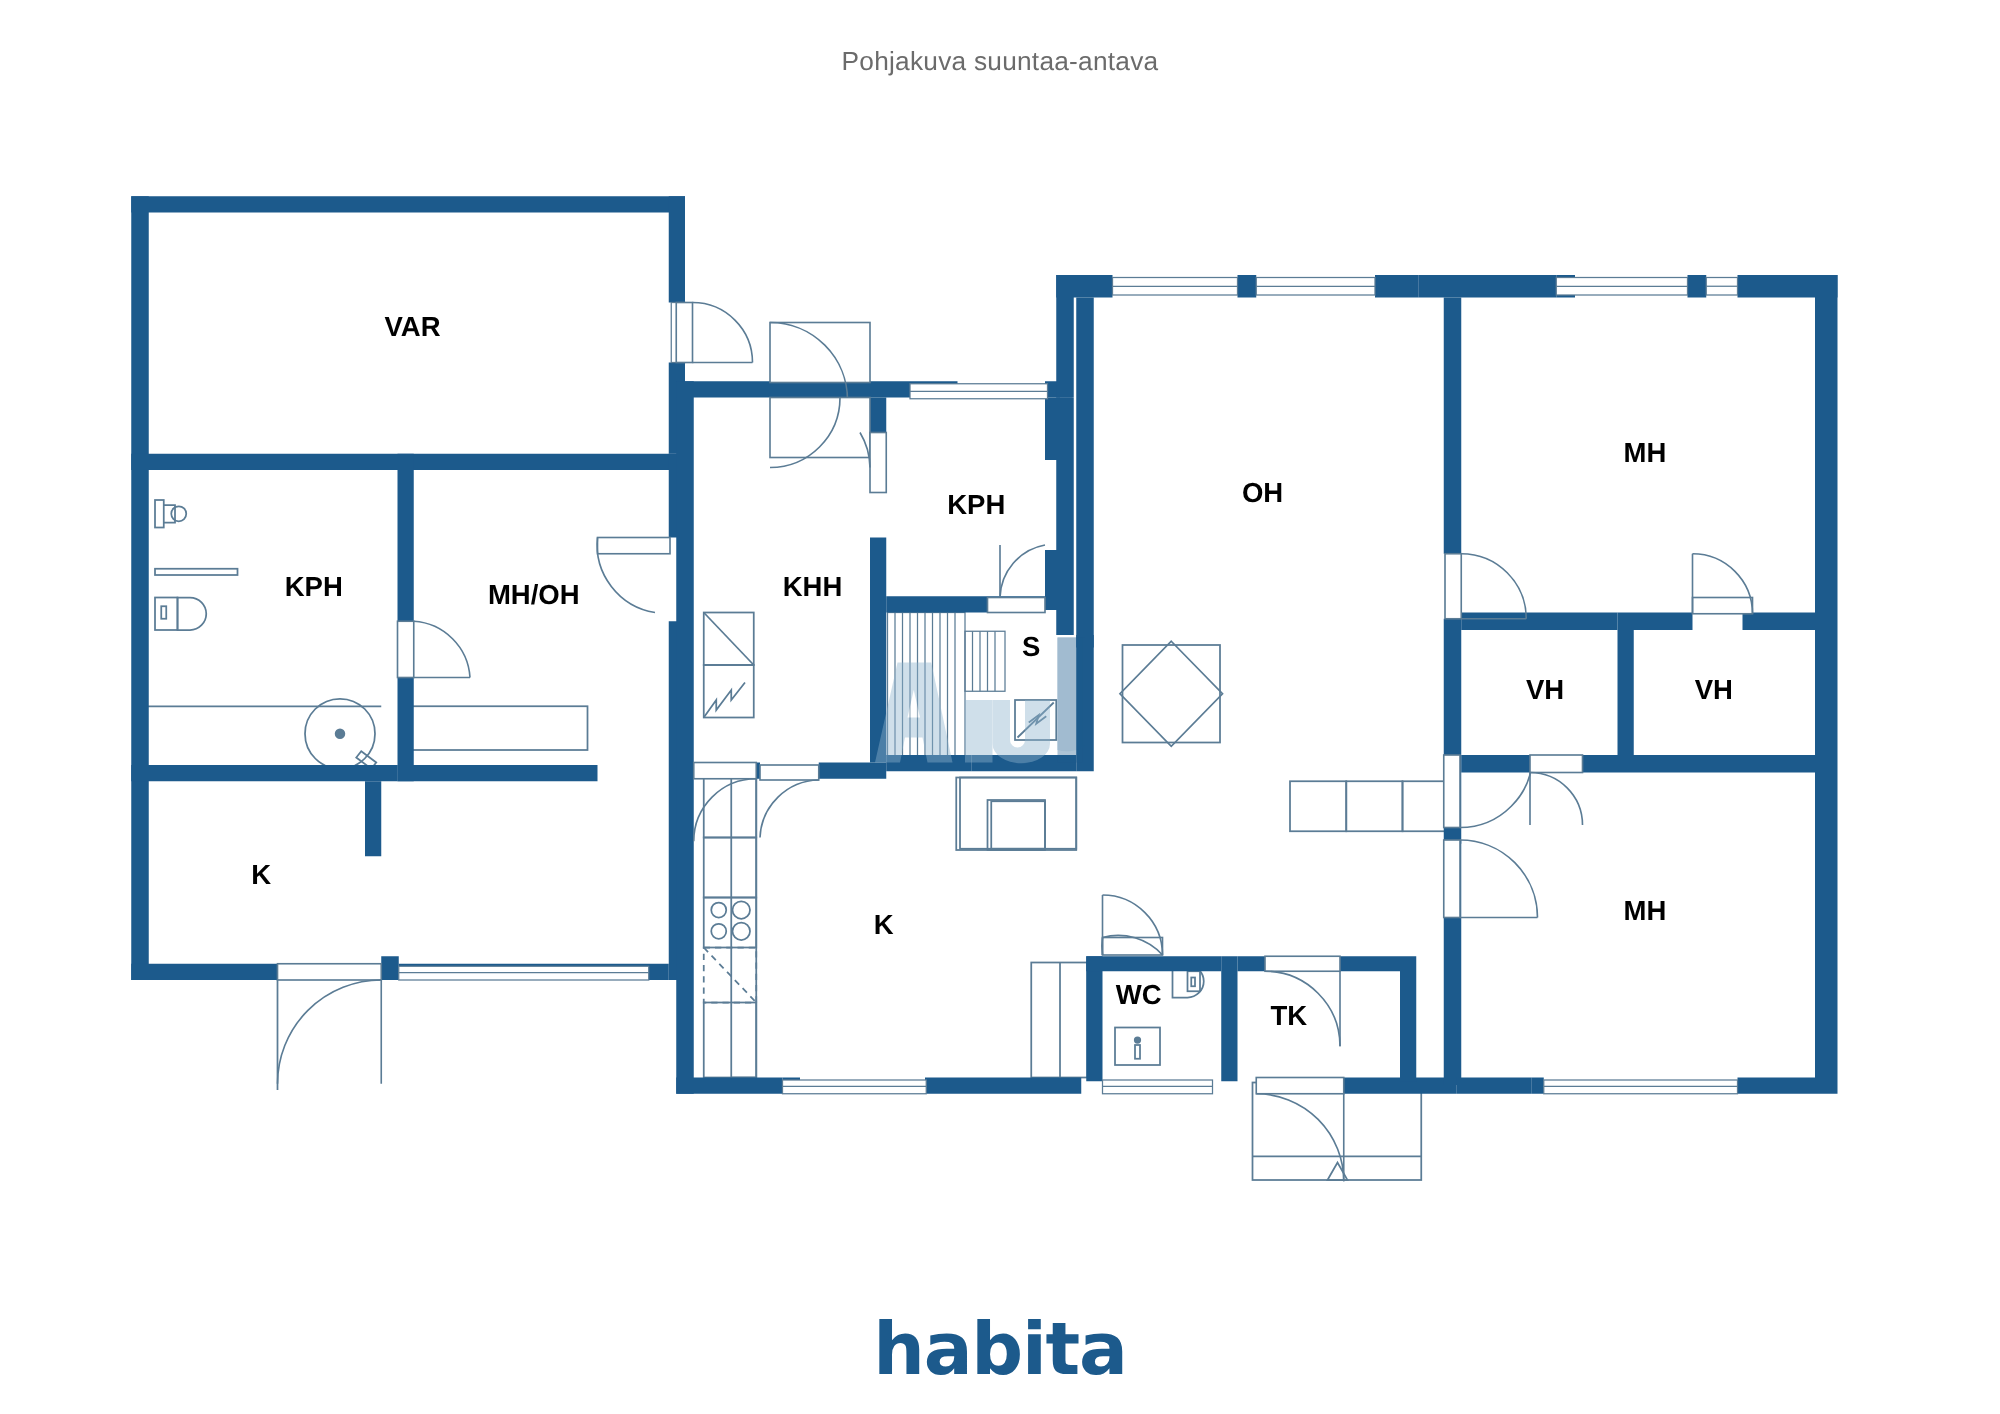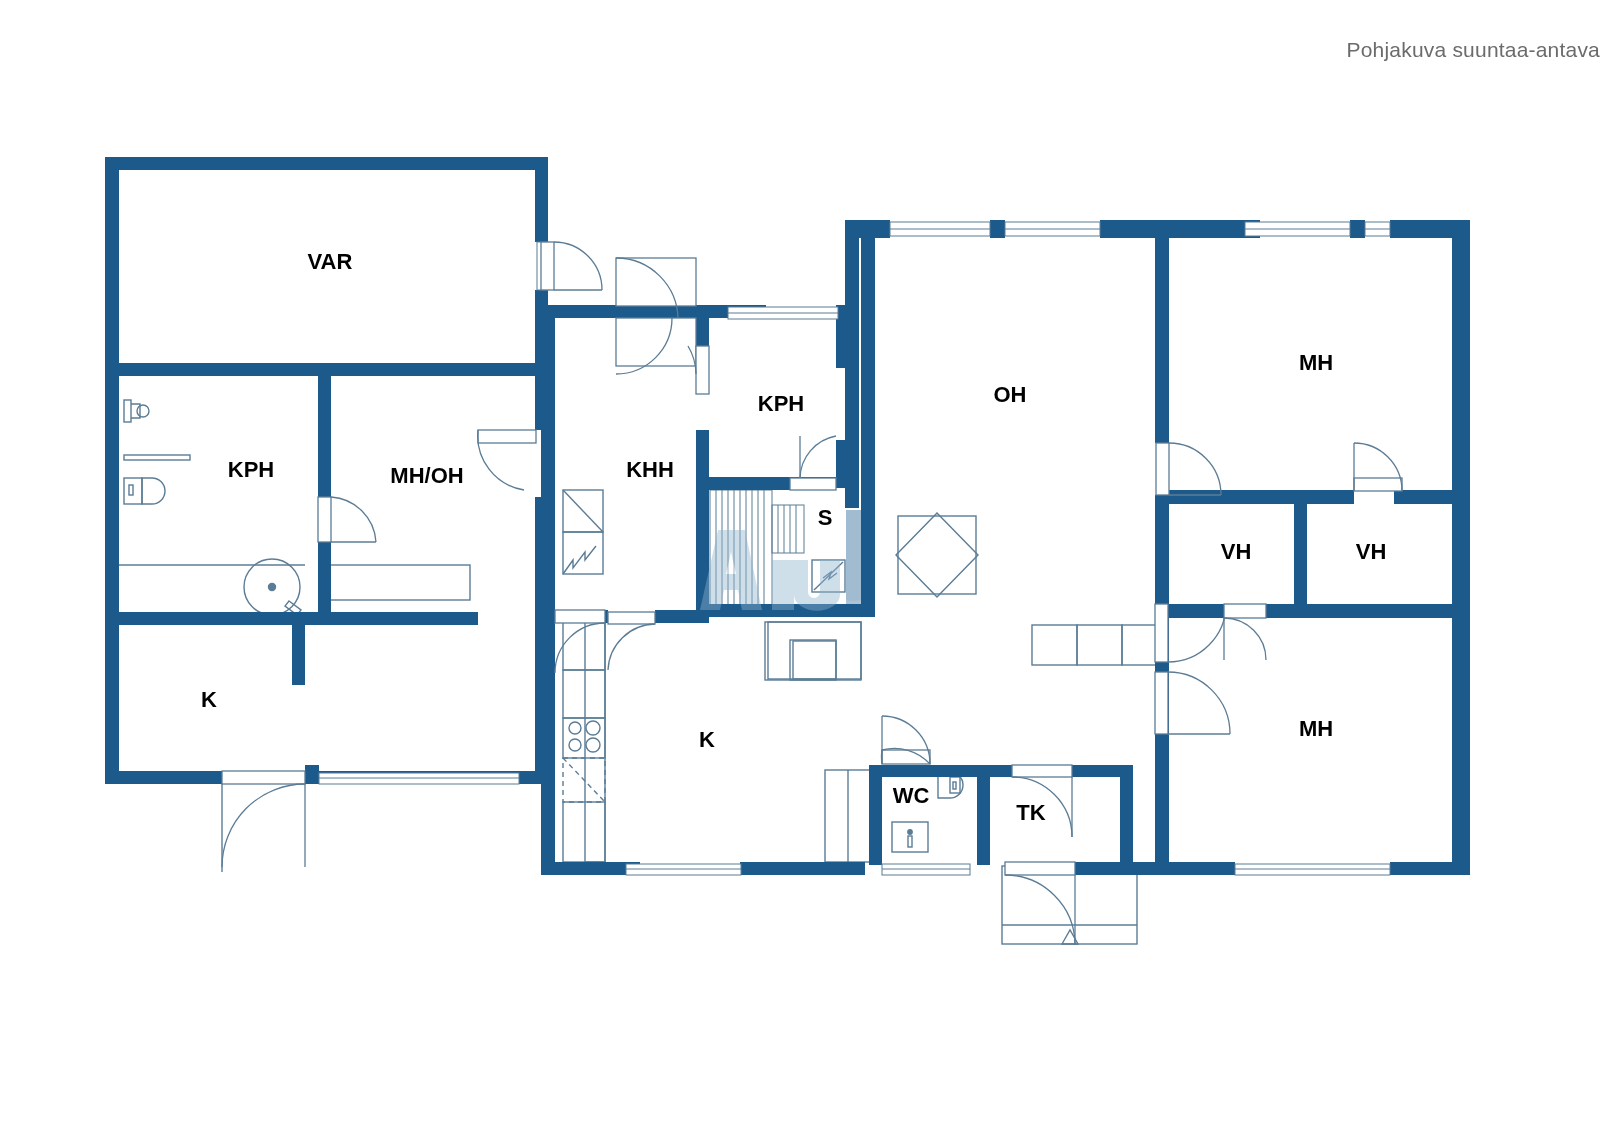--- a/index.html
+++ b/index.html
@@ -18,21 +18,21 @@
     position: relative;
     width: 1600px;
     height: 1131px;
     background: #ffffff;
   }
   #plan-title {
     position: absolute;
     left: 0;
     top: 38px;
     width: 1600px;
-    text-align: right;
+    text-align: center;
     font-size: 21px;
     color: #6b6b6b;
     letter-spacing: 0.2px;
   }
   #floorplan-svg {
     position: absolute;
     left: 0;
     top: 0;
   }
   .room-label {
@@ -465,14 +465,17 @@
         <text class="room-label" x="1031" y="814" font-size="22">TK</text>
         <text class="room-label" x="1010" y="396" font-size="22">OH</text>
         <text class="room-label" x="1316" y="364" font-size="22">MH</text>
         <text class="room-label" x="1236" y="553" font-size="22">VH</text>
         <text class="room-label" x="1371" y="553" font-size="22">VH</text>
         <text class="room-label" x="1316" y="730" font-size="22">MH</text>
       </g>
 
   </svg>
 
+  <div id="brand-logo">
+    <span class="logo-text">habita</span>
+  </div>
 
 </div>
 
 </body></html>

